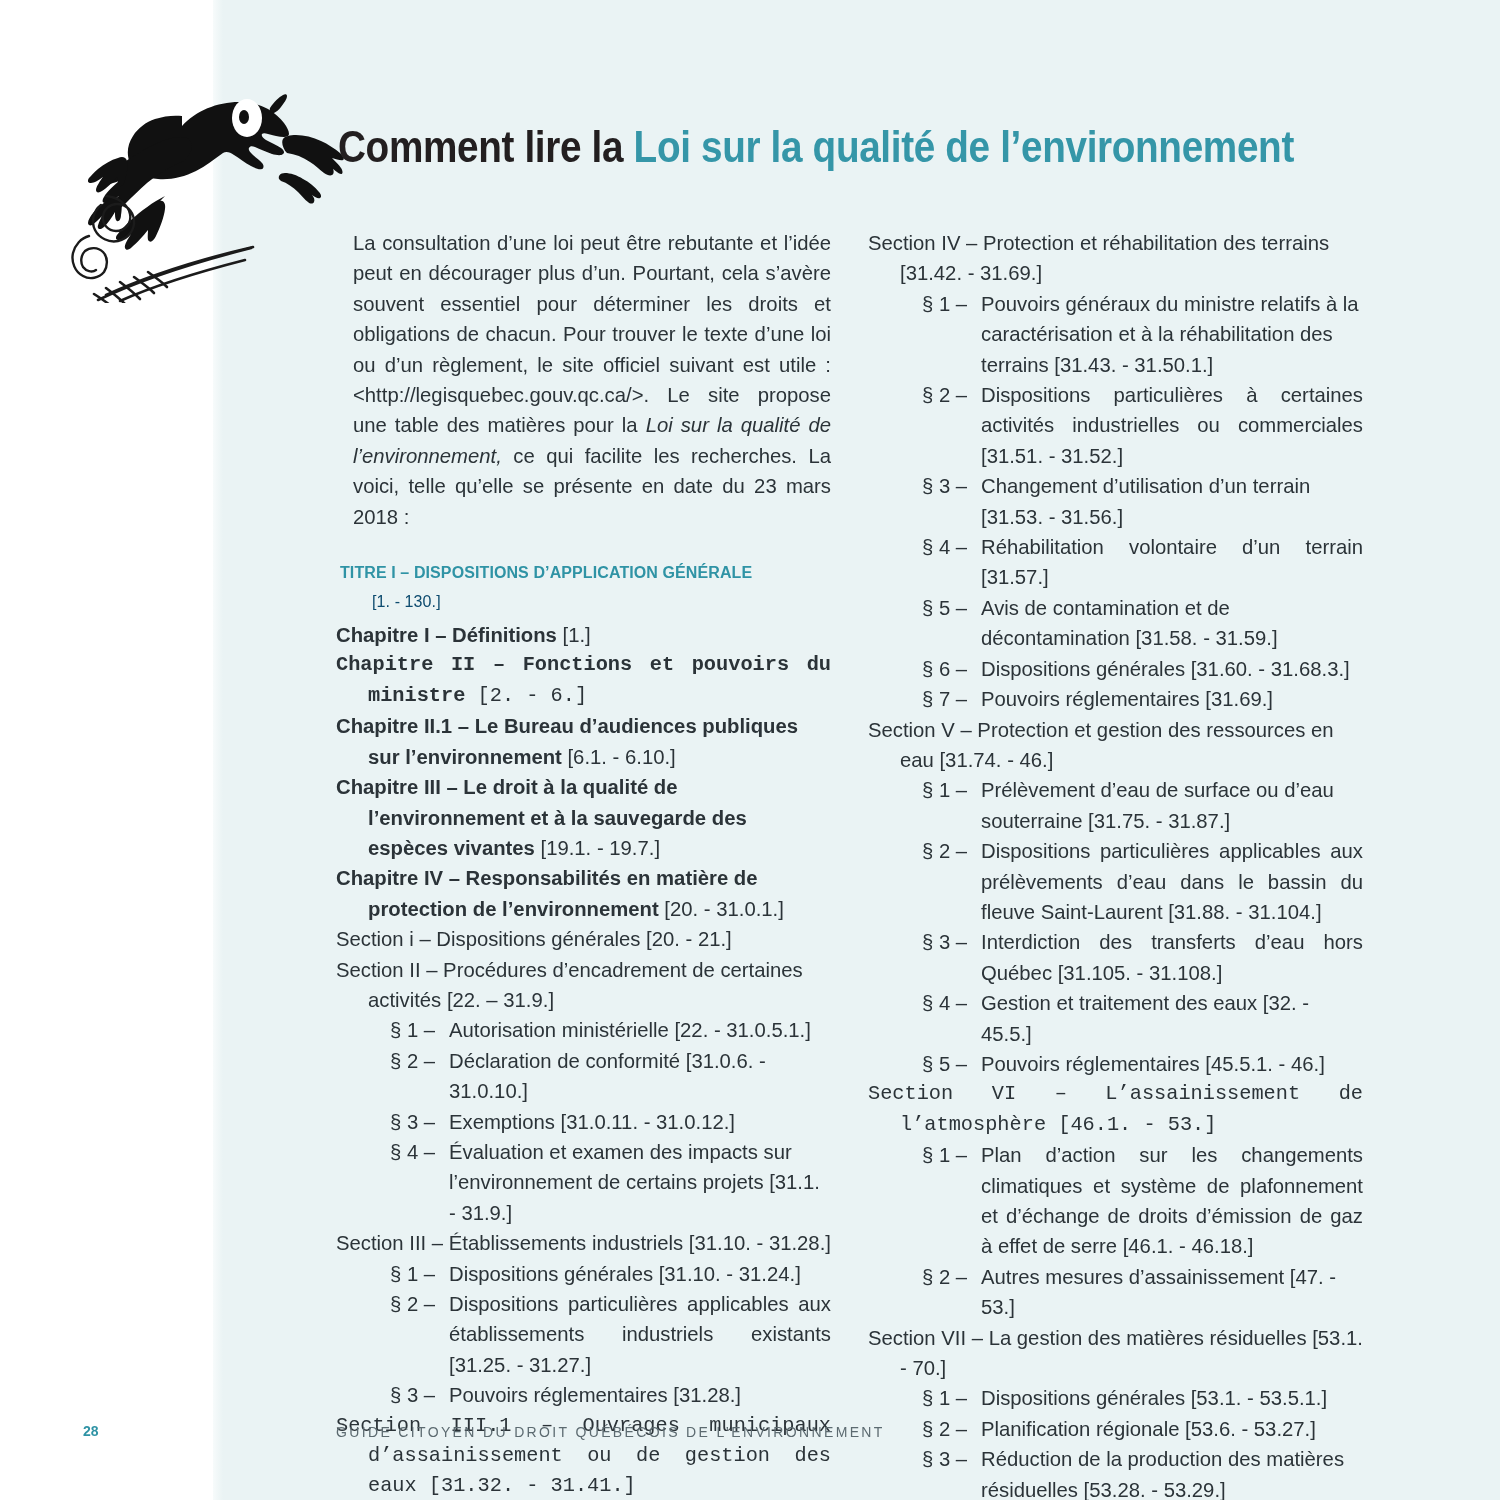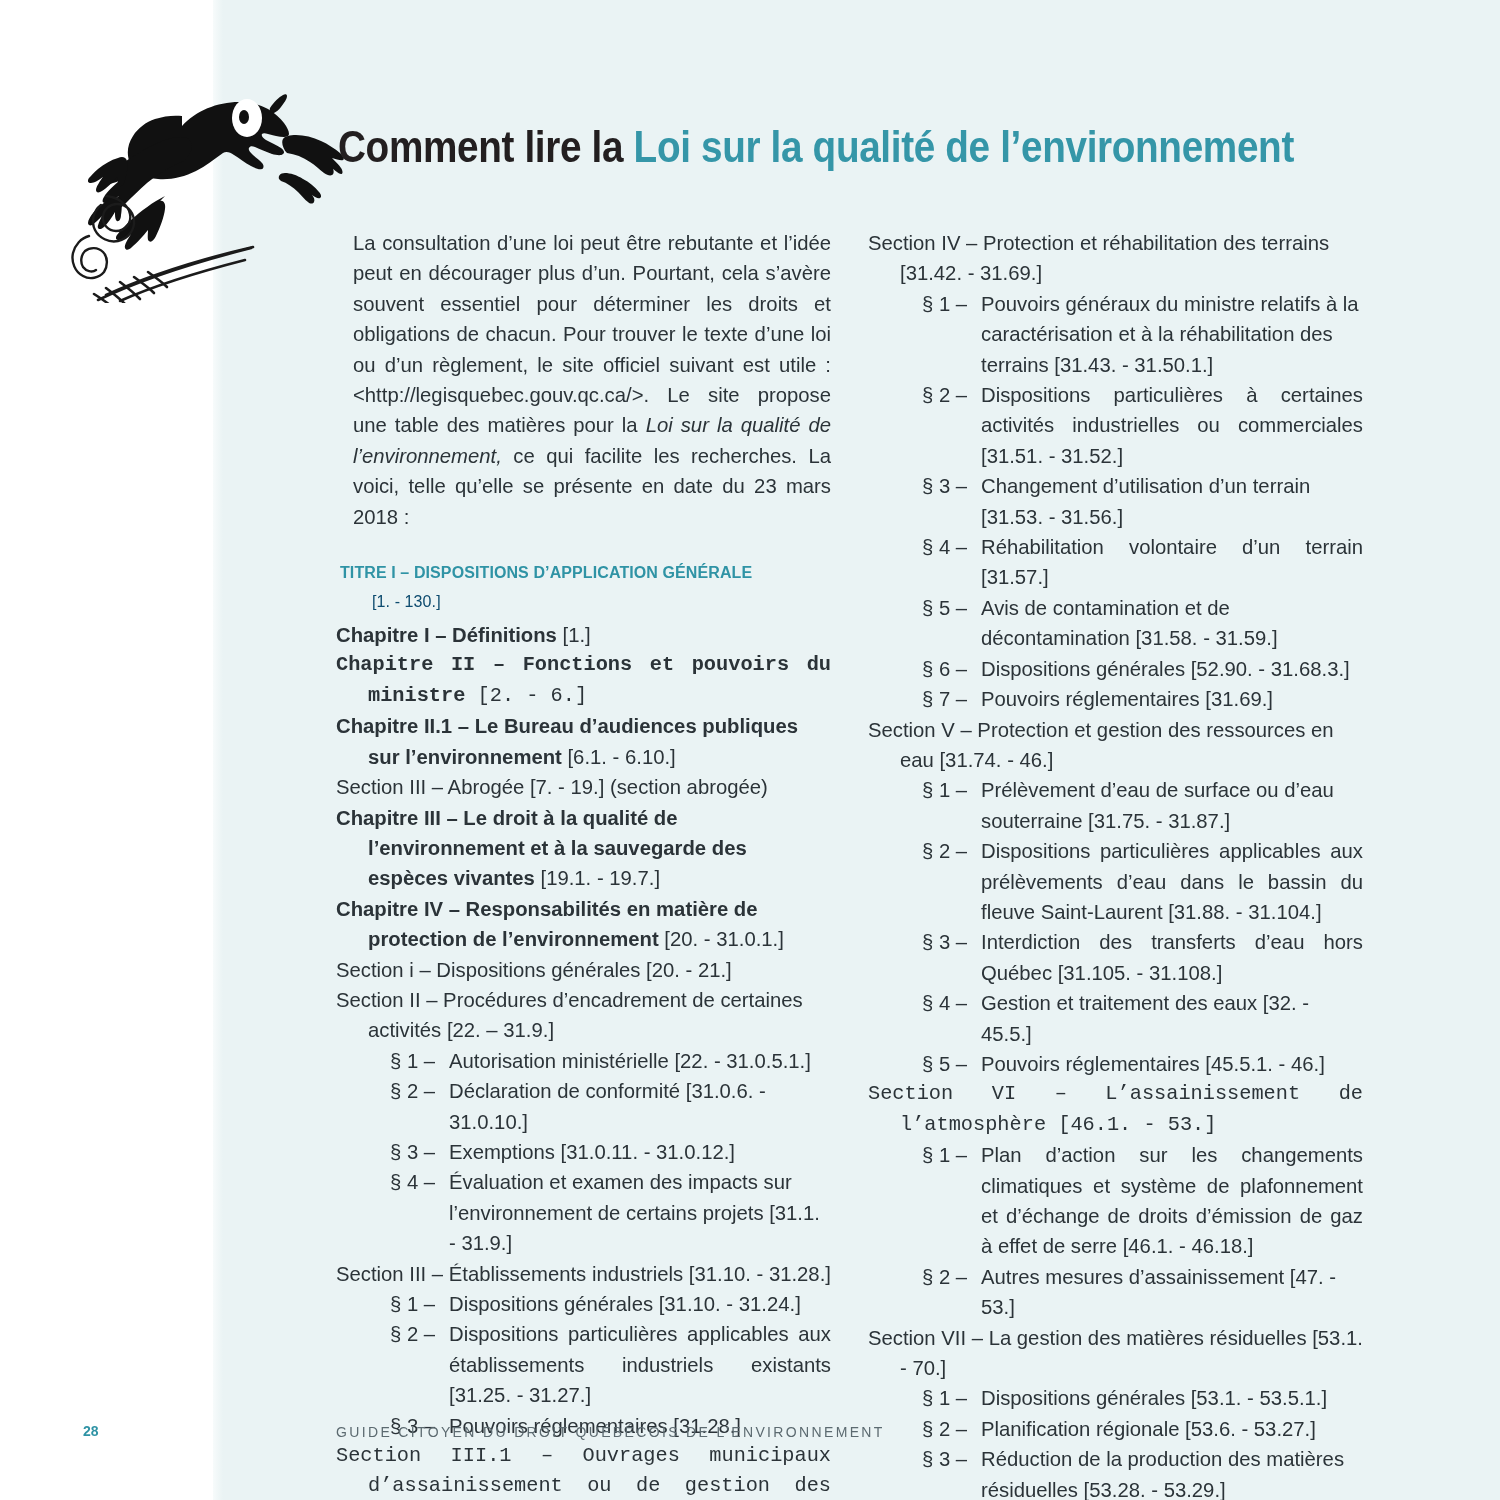--- a/index.html
+++ b/index.html
@@ -177,21 +177,20 @@
   <div class="col col-left">
 
     <p class="intro"><span>La consultation d’une loi peut être rebutante et l’idée peut en décourager plus d’un. Pourtant, cela s’avère souvent essentiel pour déterminer les droits et obligations de chacun. Pour trouver le texte d’une loi ou d’un règlement, le site officiel suivant est utile : &lt;http://legisquebec.gouv.qc.ca/&gt;. Le site propose une table des matières pour la </span><i>Loi sur la qualité de l’environnement,</i><span> ce qui facilite les recherches. La voici, telle qu’elle se présente en date du 23 mars 2018 :</span></p>
 
     <h2 class="titre"><span>TITRE I – DISPOSITIONS D’APPLICATION GÉNÉRALE</span><br><span class="rng" style="margin-left:32px">[1. - 130.]</span></h2>
 
     <div id="left-entries">
         <p class="entry"><strong>Chapitre I – Définitions</strong><span class="rng"> [1.]</span></p>
         <p class="entry just"><strong>Chapitre II – Fonctions et pouvoirs du ministre</strong><span class="rng"> [2. - 6.]</span></p>
         <p class="entry"><strong>Chapitre II.1 – Le Bureau d’audiences publiques sur l’environnement</strong><span class="rng"> [6.1. - 6.10.]</span></p>
-        <p class="entry"><span>Section III – Abrogée</span><span class="rng"> [7. - 19.] (section abrogée)</span></p>
         <p class="entry"><strong>Chapitre III – Le droit à la qualité de l’environnement et à la sauvegarde des espèces vivantes</strong><span class="rng"> [19.1. - 19.7.]</span></p>
         <p class="entry"><strong>Chapitre IV – Responsabilités en matière de protection de l’environnement</strong><span class="rng"> [20. - 31.0.1.]</span></p>
         <p class="entry"><span>Section i – Dispositions générales</span><span class="rng"> [20. - 21.]</span></p>
         <p class="entry"><span>Section II – Procédures d’encadrement de certaines activités</span><span class="rng"> [22. – 31.9.]</span></p>
         <p class="para"><span class="lab">§ 1 –</span><span>Autorisation ministérielle</span><span class="rng"> [22. - 31.0.5.1.]</span></p>
         <p class="para"><span class="lab">§ 2 –</span><span>Déclaration de conformité</span><span class="rng"> [31.0.6. - 31.0.10.]</span></p>
         <p class="para"><span class="lab">§ 3 –</span><span>Exemptions</span><span class="rng"> [31.0.11. - 31.0.12.]</span></p>
         <p class="para"><span class="lab">§ 4 –</span><span>Évaluation et examen des impacts sur l’environnement de certains projets</span><span class="rng"> [31.1. - 31.9.]</span></p>
         <p class="entry"><span>Section III – Établissements industriels</span><span class="rng"> [31.10. - 31.28.]</span></p>
         <p class="para"><span class="lab">§ 1 –</span><span>Dispositions générales</span><span class="rng"> [31.10. - 31.24.]</span></p>
@@ -205,21 +204,21 @@
   </div>
 
   <div class="col col-right">
     <div id="right-entries">
         <p class="entry"><span>Section IV – Protection et réhabilitation des terrains</span><span class="rng"> [31.42. - 31.69.]</span></p>
         <p class="para"><span class="lab">§ 1 –</span><span>Pouvoirs généraux du ministre relatifs à la caractérisation et à la réhabilitation des terrains</span><span class="rng"> [31.43. - 31.50.1.]</span></p>
         <p class="para just"><span class="lab">§ 2 –</span><span>Dispositions particulières à certaines activités industrielles ou commerciales</span><span class="rng"> [31.51. - 31.52.]</span></p>
         <p class="para"><span class="lab">§ 3 –</span><span>Changement d’utilisation d’un terrain</span><span class="rng"> [31.53. - 31.56.]</span></p>
         <p class="para just"><span class="lab">§ 4 –</span><span>Réhabilitation volontaire d’un terrain</span><span class="rng"> [31.57.]</span></p>
         <p class="para"><span class="lab">§ 5 –</span><span>Avis de contamination et de décontamination</span><span class="rng"> [31.58. - 31.59.]</span></p>
-        <p class="para"><span class="lab">§ 6 –</span><span>Dispositions générales</span><span class="rng"> [52.90. - 31.68.3.]</span></p>
+        <p class="para"><span class="lab">§ 6 –</span><span>Dispositions générales</span><span class="rng"> [31.60. - 31.68.3.]</span></p>
         <p class="para"><span class="lab">§ 7 –</span><span>Pouvoirs réglementaires</span><span class="rng"> [31.69.]</span></p>
         <p class="entry"><span>Section V – Protection et gestion des ressources en eau</span><span class="rng"> [31.74. - 46.]</span></p>
         <p class="para"><span class="lab">§ 1 –</span><span>Prélèvement d’eau de surface ou d’eau souterraine</span><span class="rng"> [31.75. - 31.87.]</span></p>
         <p class="para just"><span class="lab">§ 2 –</span><span>Dispositions particulières applicables aux prélèvements d’eau dans le bassin du fleuve Saint-Laurent</span><span class="rng"> [31.88. - 31.104.]</span></p>
         <p class="para just"><span class="lab">§ 3 –</span><span>Interdiction des transferts d’eau hors Québec</span><span class="rng"> [31.105. - 31.108.]</span></p>
         <p class="para"><span class="lab">§ 4 –</span><span>Gestion et traitement des eaux</span><span class="rng"> [32. - 45.5.]</span></p>
         <p class="para"><span class="lab">§ 5 –</span><span>Pouvoirs réglementaires</span><span class="rng"> [45.5.1. - 46.]</span></p>
         <p class="entry just"><span>Section VI – L’assainissement de l’atmosphère</span><span class="rng"> [46.1. - 53.]</span></p>
         <p class="para just"><span class="lab">§ 1 –</span><span>Plan d’action sur les changements climatiques et système de plafonnement et d’échange de droits d’émission de gaz à effet de serre</span><span class="rng"> [46.1. - 46.18.]</span></p>
         <p class="para"><span class="lab">§ 2 –</span><span>Autres mesures d’assainissement</span><span class="rng"> [47. - 53.]</span></p>

